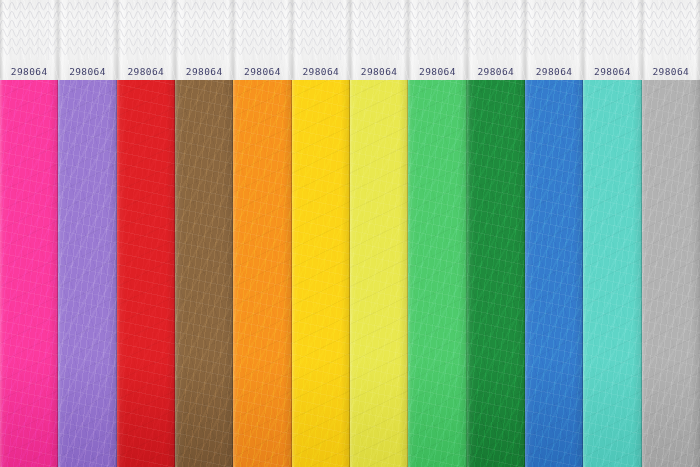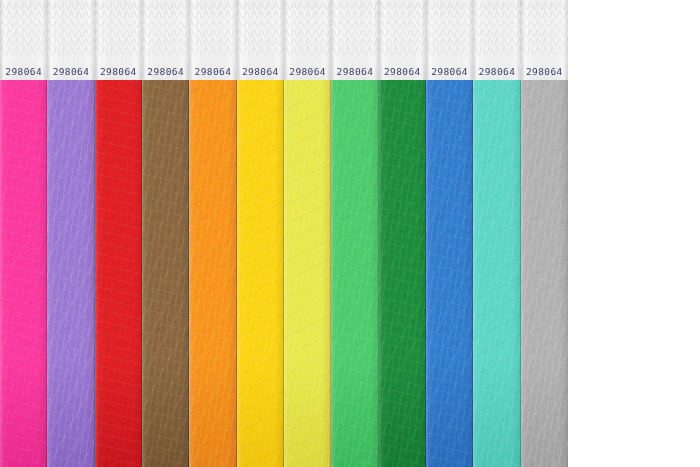--- a/index.html
+++ b/index.html
@@ -4,21 +4,21 @@
 <style>
   * { margin:0; padding:0; box-sizing:border-box; }
   html, body {
     width:700px; height:467px;
     overflow:hidden;
     background:#ffffff;
     font-family:"Liberation Sans", sans-serif;
   }
   #sheet {
     position:relative;
-    width:568px; height:467px;
+    width:700px; height:467px;
     display:flex;
     background:#be185d;
   }
   .band {
     position:relative;
     height:467px;
     display:flex;
     flex-direction:column;
     overflow:hidden;
   }

